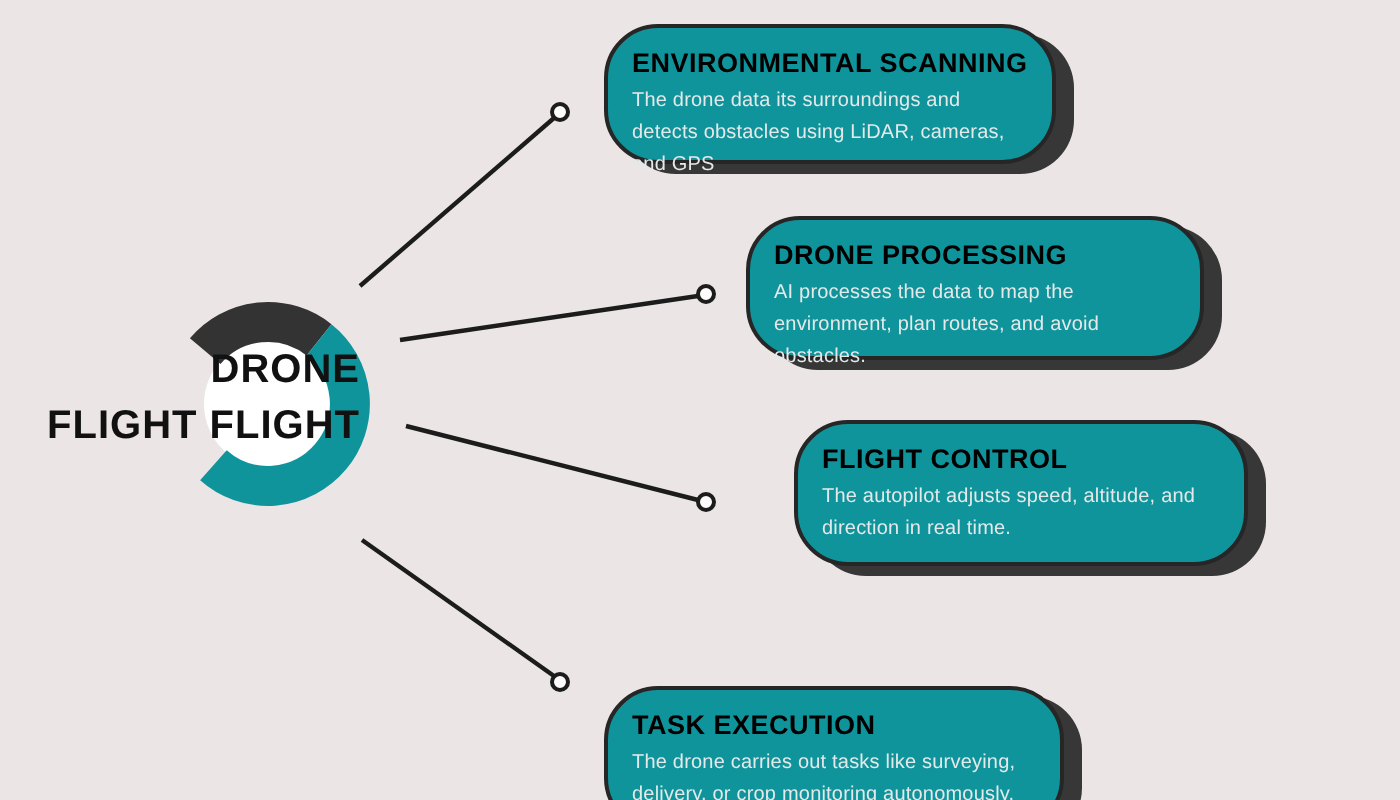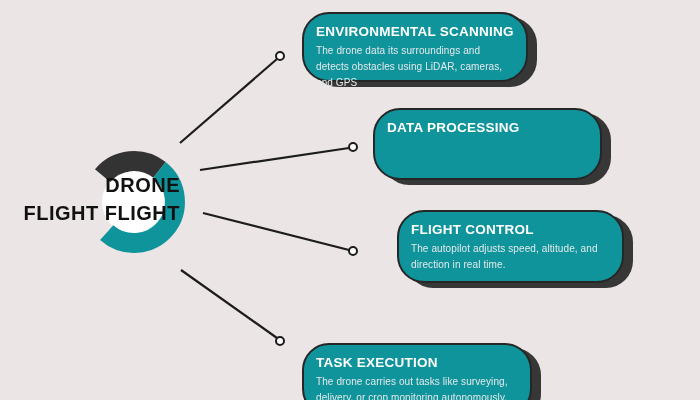--- a/index.html
+++ b/index.html
@@ -26,21 +26,21 @@
     border: 2.5px solid #262626;
     border-radius: 27px;
     box-shadow: 9px 5px 0 #373737;
     padding: 8px 6px 0 12px;
     color: #ffffff;
   }
   .node-title {
     font-size: 13.5px;
     font-weight: bold;
     letter-spacing: 0.25px;
-    color: #ffffff;
+    color: #000000;
     margin: 2px 0 4px 0;
     white-space: pre;
   }
   .node-body {
     font-size: 10px;
     line-height: 16px;
     letter-spacing: 0.1px;
     color: #e4e9e9;
     white-space: pre;
   }
@@ -92,21 +92,24 @@
   </div>
 
   <div class="node" id="node-1">
     <div class="node-title">ENVIRONMENTAL SCANNING</div>
     <div class="node-body">The drone data its surroundings and
 detects obstacles using LiDAR, cameras,
 and GPS</div>
   </div>
 
   <div class="node" id="node-2">
-    <div class="node-title">DATA PROCESSING</div>
+    <div class="node-title">DRONE PROCESSING</div>
+    <div class="node-body">AI processes the data to map the
+environment, plan routes, and avoid
+obstacles.</div>
   </div>
 
   <div class="node" id="node-3">
     <div class="node-title">FLIGHT CONTROL</div>
     <div class="node-body">The autopilot adjusts speed, altitude, and
 direction in real time.</div>
   </div>
 
   <div class="node" id="node-4">
     <div class="node-title">TASK EXECUTION</div>

